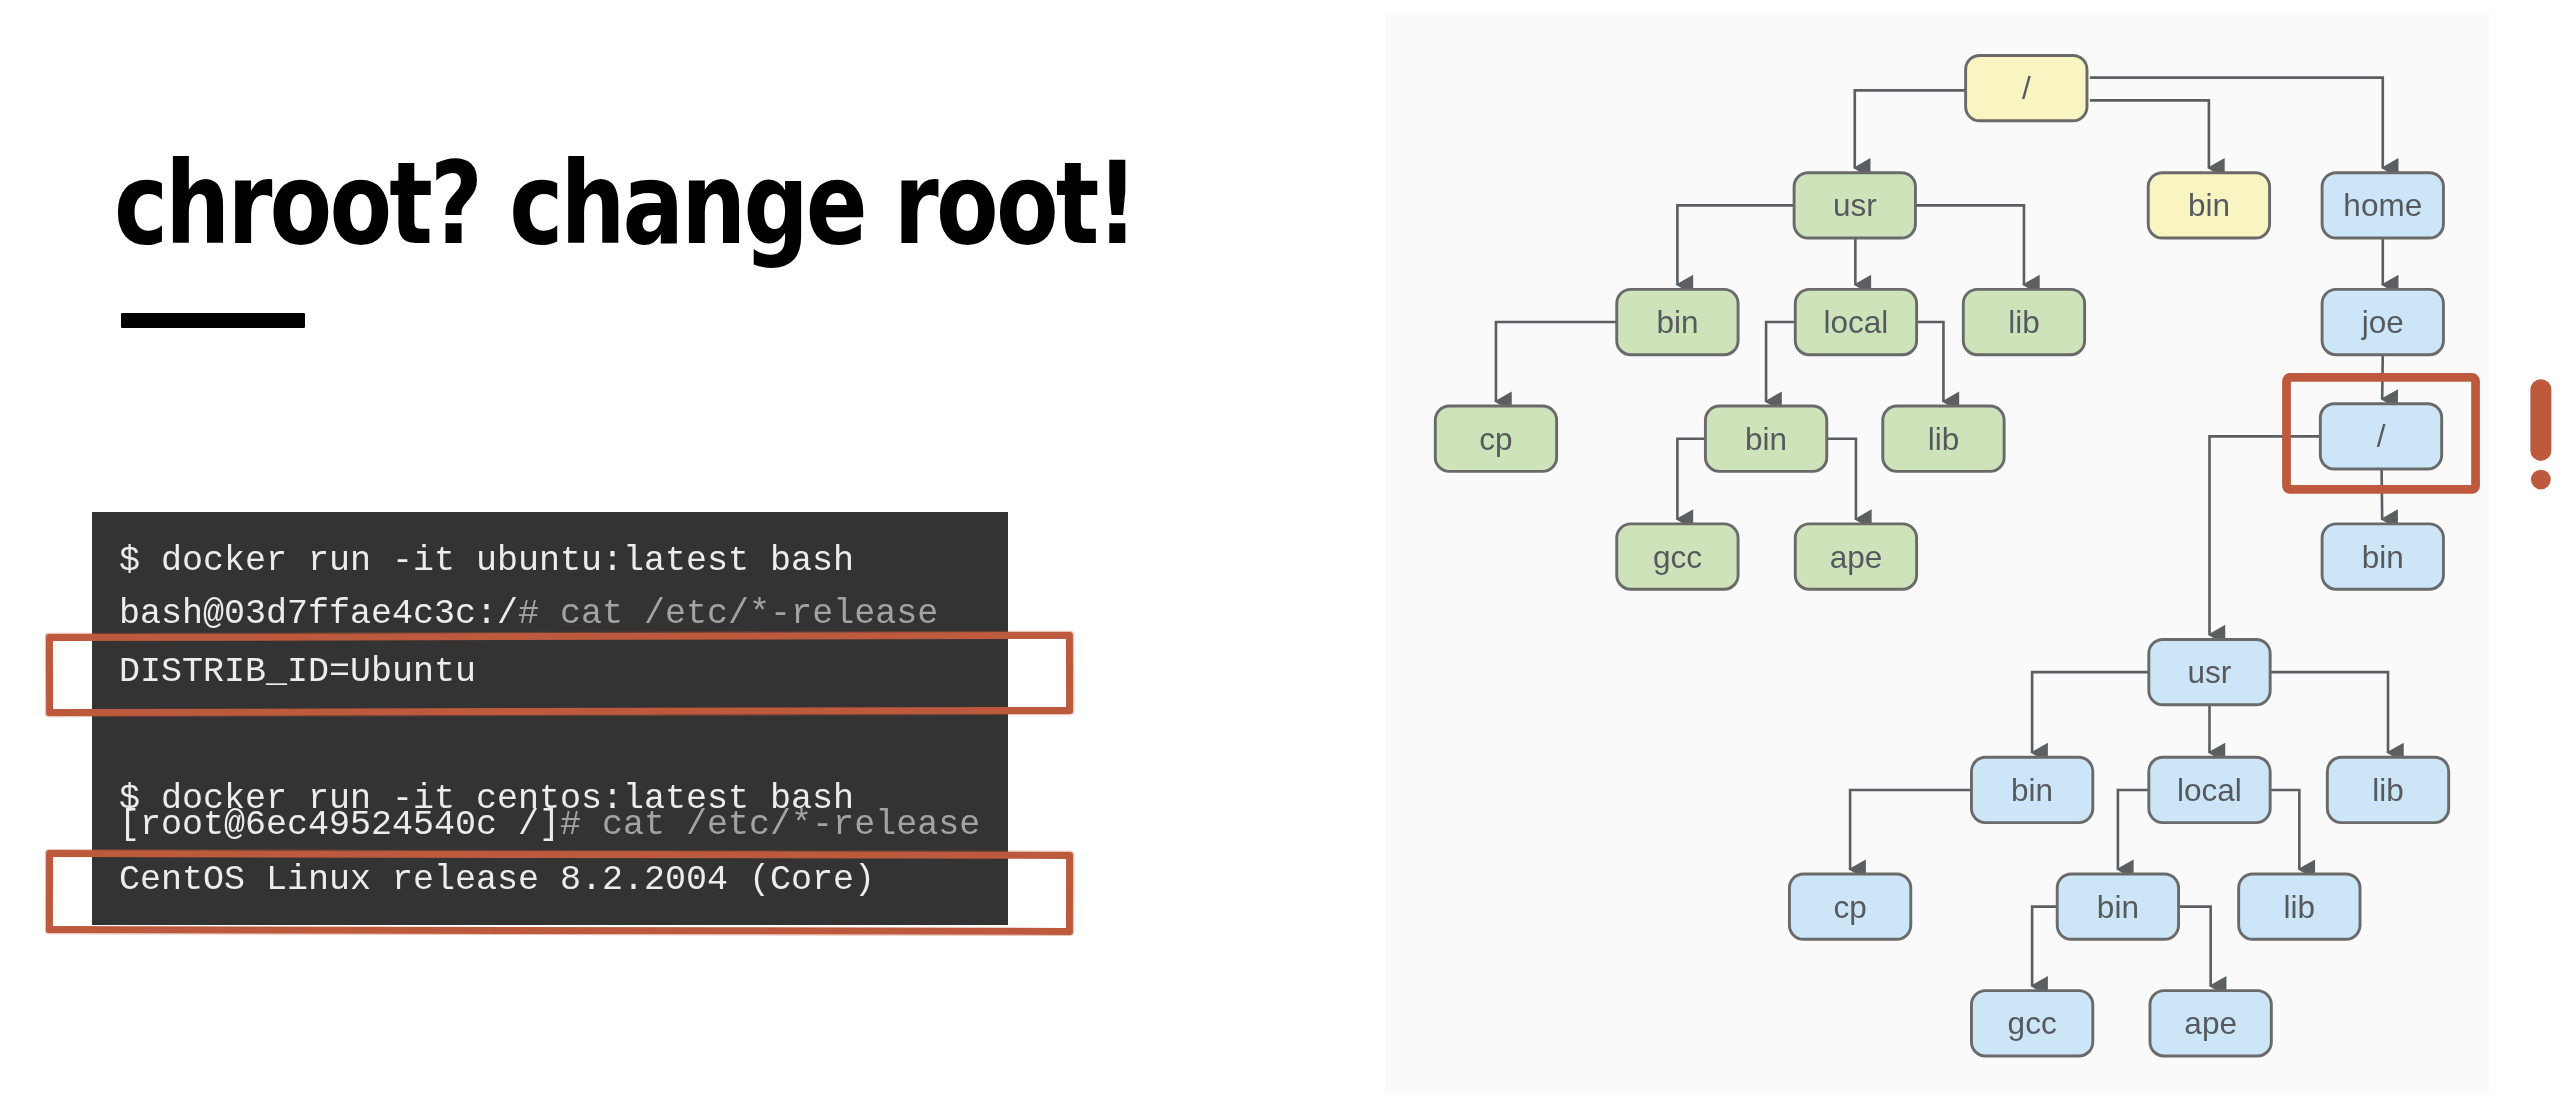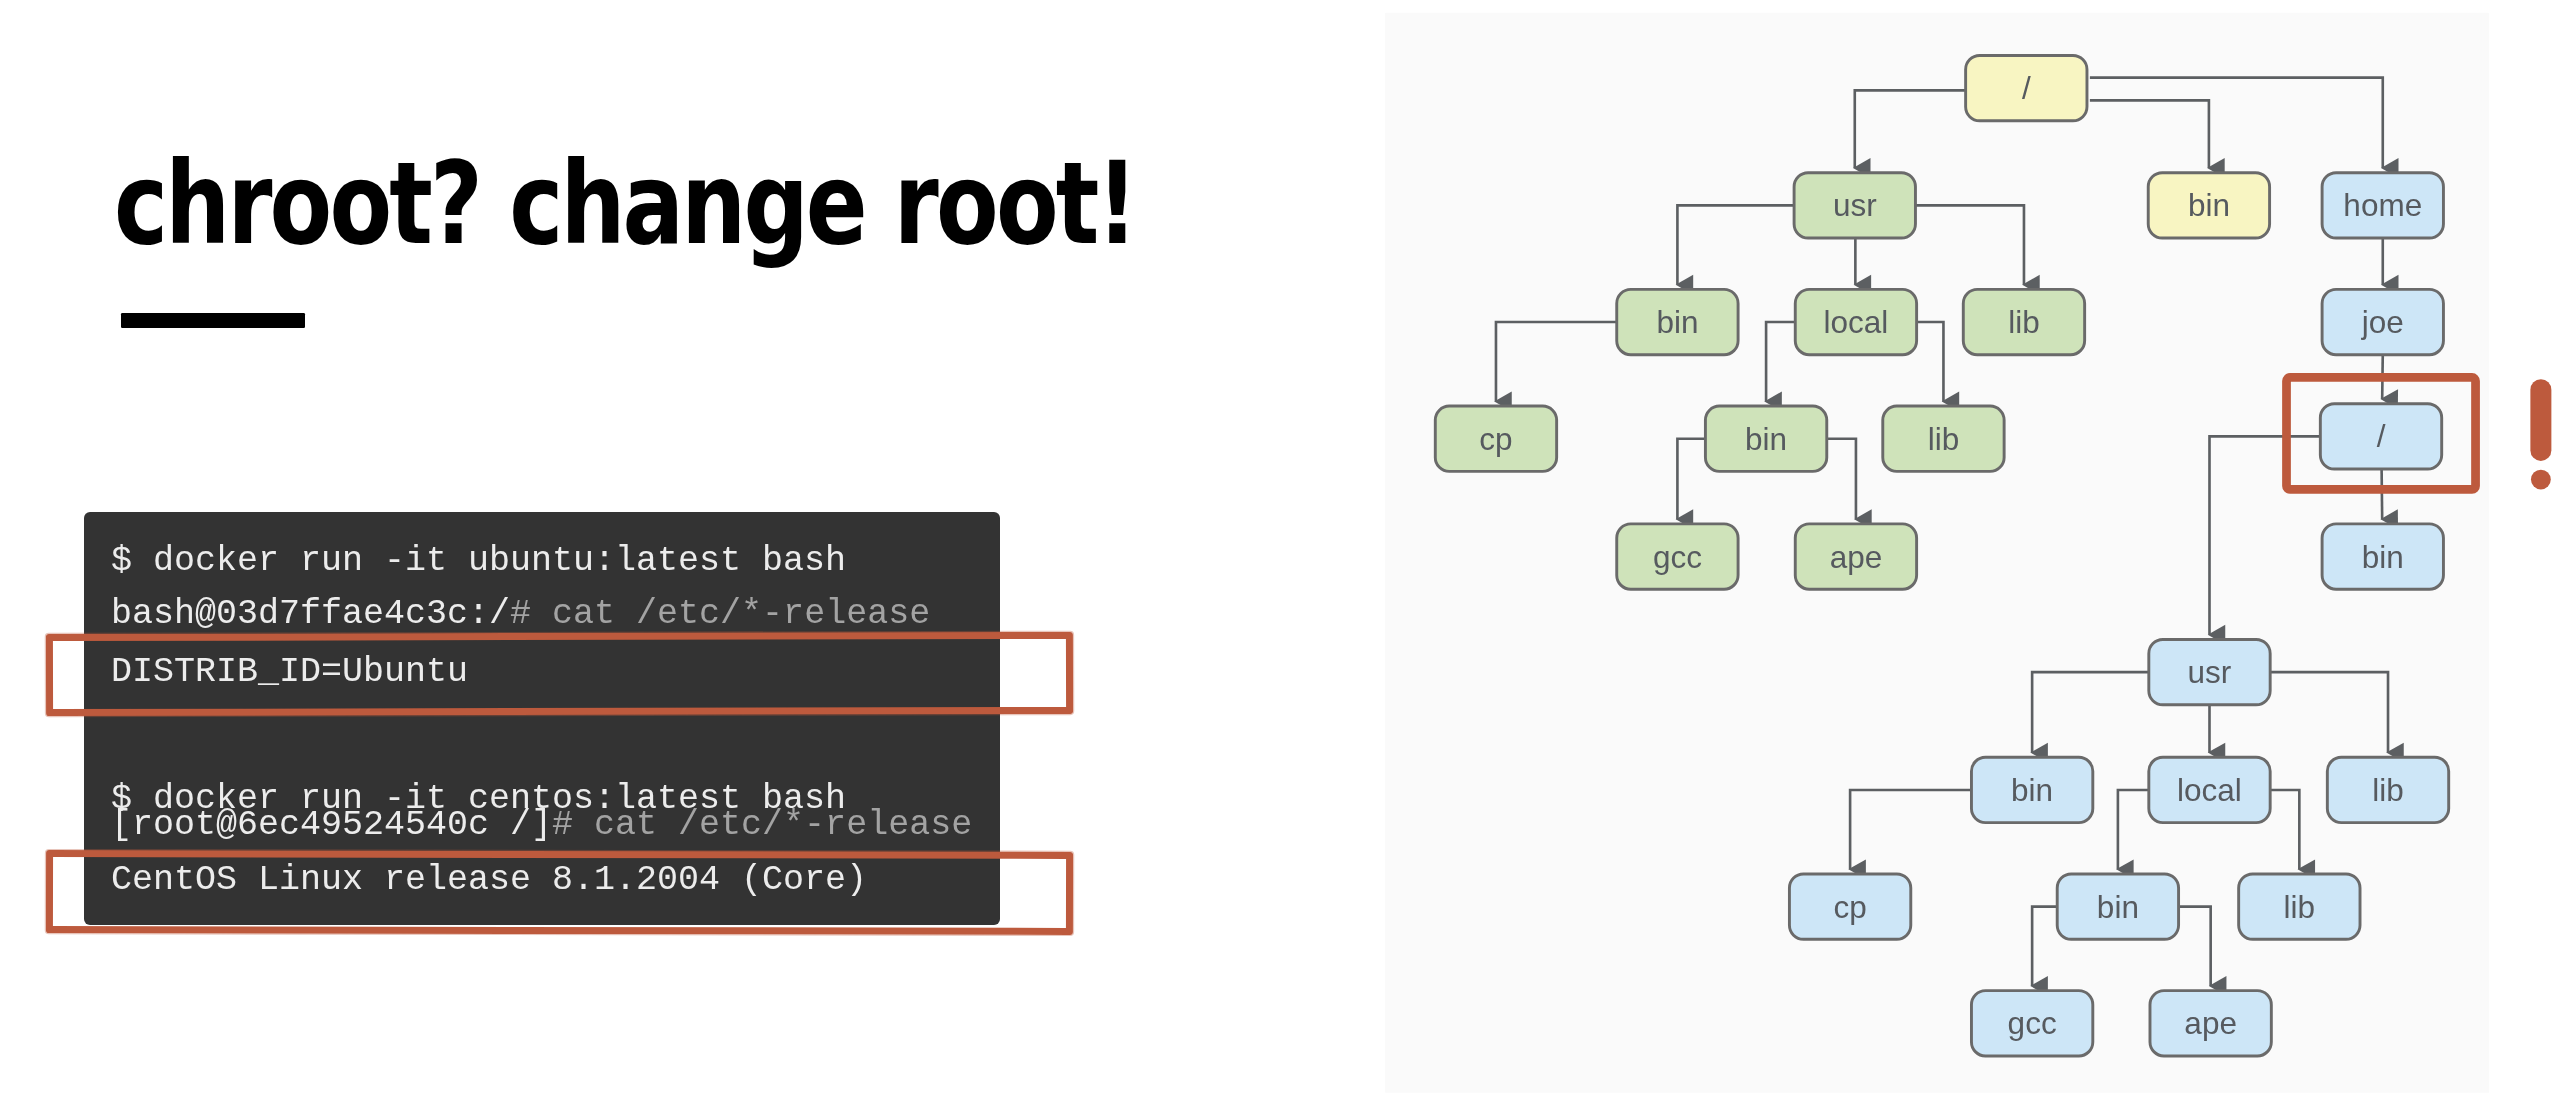--- a/index.html
+++ b/index.html
@@ -16,23 +16,22 @@
     letter-spacing:-3.5px;white-space:nowrap;
     transform:scaleX(0.80);transform-origin:left top;
   }
   .title-underline{
     position:absolute;left:121px;top:313px;width:184px;height:15px;
     background:#000;border-radius:1.2px;
   }
 
   
   .terminal{
-    position:absolute;left:84px;top:512px;width:916px;height:413px;
+    position:absolute;left:92px;top:512px;width:916px;height:413px;
     background:#333333;
-    border-radius:6px;
   }
   .term-line{
     position:absolute;left:27px;right:5.8px;height:41px;line-height:41px;
     font-family:"Liberation Mono","DejaVu Sans Mono",monospace;
     font-size:35px;white-space:pre;color:#ececec;
   }
   .term-line .dim{color:#a3a3a3;}
   .tl0{top:29px;} .tl1{top:82px;} .tl2{top:140px;}
   .tl3{top:239px;margin-top:28px;} .tl4{top:293px;} .tl5{top:348px;}
 
@@ -58,21 +57,21 @@
 
   <div class="title">chroot? change root!</div>
   <div class="title-underline"></div>
 
   <div class="terminal">
     <div class="term-line tl0"><span>$ docker run -it ubuntu:latest bash</span><span class="dim"></span></div>
     <div class="term-line tl1"><span>bash@03d7ffae4c3c:/</span><span class="dim"># cat /etc/*-release</span></div>
     <div class="term-line tl2"><span>DISTRIB_ID=Ubuntu</span><span class="dim"></span></div>
     <div class="term-line tl3"><span>$ docker run -it centos:latest bash</span><span class="dim"></span></div>
     <div class="term-line tl4"><span>[root@6ec49524540c /]</span><span class="dim"># cat /etc/*-release</span></div>
-    <div class="term-line tl5"><span>CentOS Linux release 8.1.2004 (Core)</span><span class="dim"></span></div>
+    <div class="term-line tl5"><span>CentOS Linux release 8.2.2004 (Core)</span><span class="dim"></span></div>
   </div>
 
   <div class="red-box red-box-1"></div>
   <div class="red-box red-box-2"></div>
 
   <svg class="diagram-svg" viewBox="2375 0 2041 1882" xmlns="http://www.w3.org/2000/svg">
     <defs>
       <marker id="arrow" markerUnits="userSpaceOnUse" markerWidth="36" markerHeight="32" refX="18" refY="28" orient="auto-start-reverse">
         <path d="M1,1 L35,1 L18,31 Z" fill="#5c5f62"></path>
       </marker>

